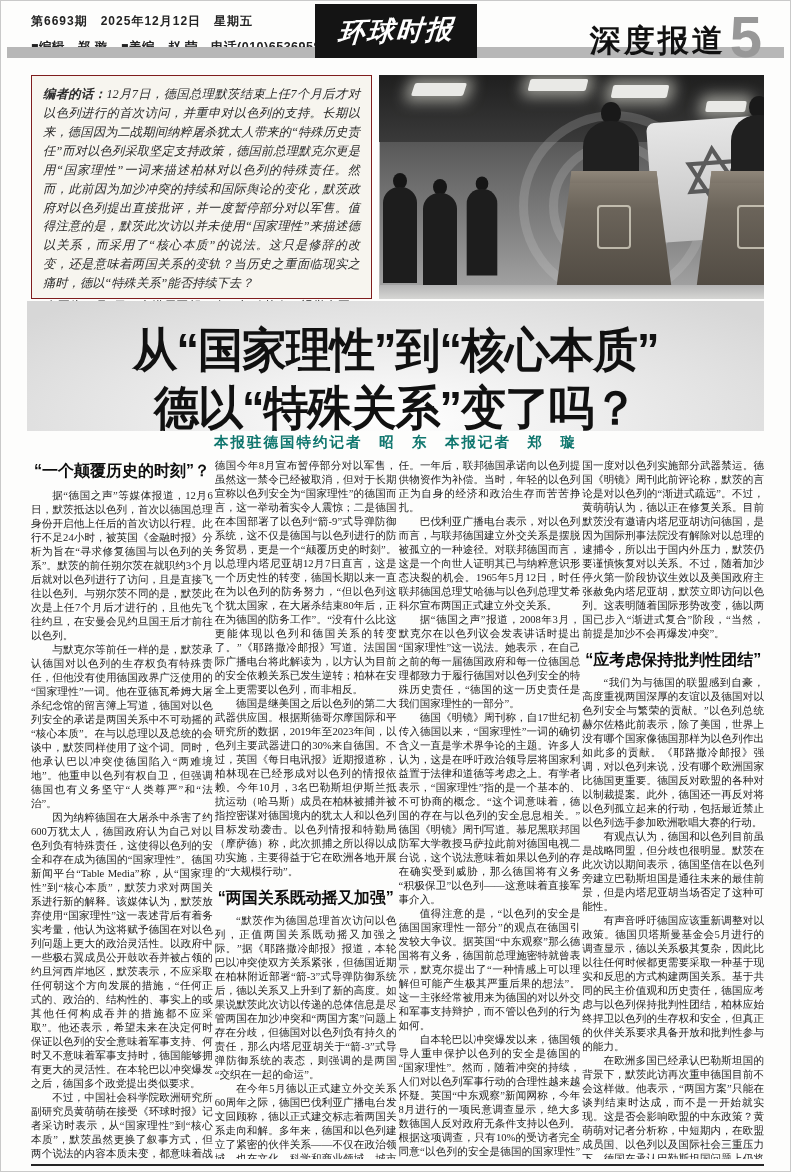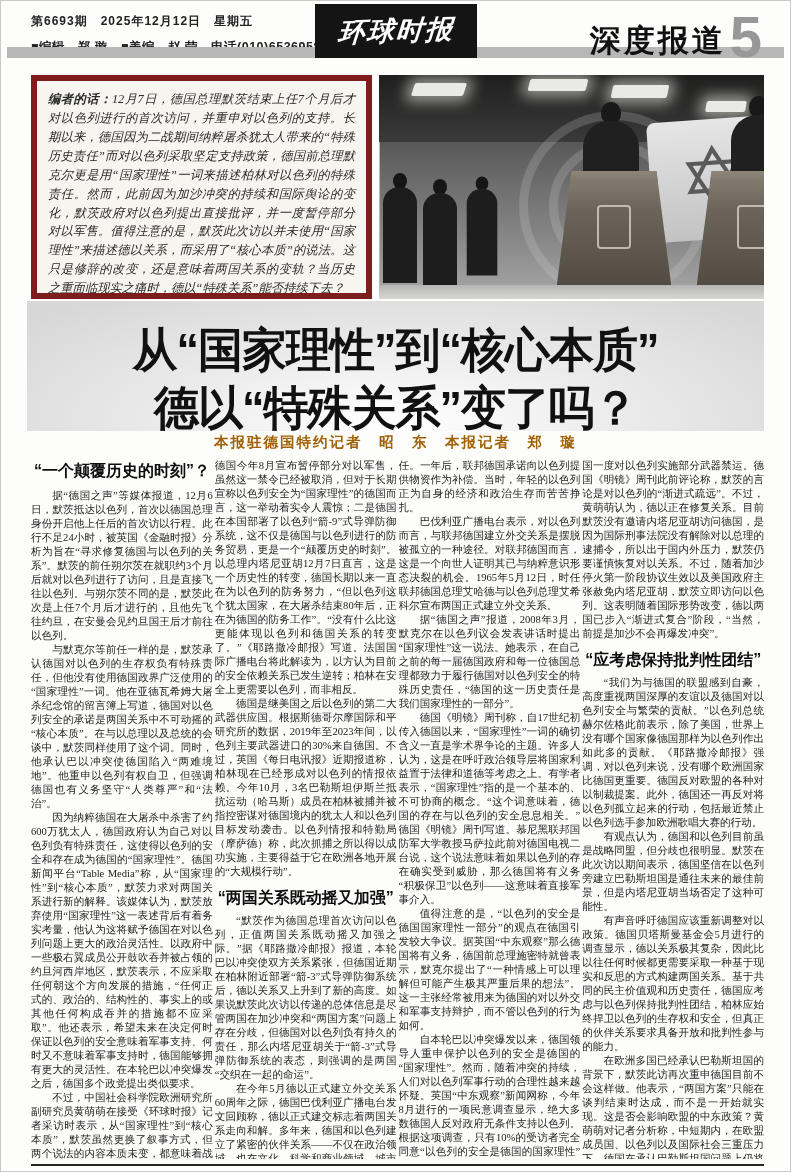--- a/index.html
+++ b/index.html
@@ -25,21 +25,21 @@
     letter-spacing:2px; font-family:"Liberation Serif", serif;
     transform:skewX(-6deg) rotate(-2deg);
   }
   .mast-right { position:absolute; right:0; top:0; display:flex; align-items:center; z-index:2; }
   .section-title { font-size:31px; font-weight:bold; letter-spacing:3px; color:#111; margin-top:8px; }
   .page-number { font-size:58px; font-weight:900; color:#989898; line-height:0.9; margin-left:4px;
     font-family:"Liberation Sans", sans-serif; }
   
   .lede-row { position:absolute; top:74px; left:30px; right:26px; height:224px; display:flex; gap:7px; }
   .editor-box {
-    width:341px; flex:0 0 341px; border:6px solid #7f1d1d; background:#f7f5ef;
+    width:341px; flex:0 0 341px; border:1px solid #7f1d1d; background:#f7f5ef;
     padding:9px 11px 6px; font-style:italic; font-size:12.3px; line-height:1.54;
     text-align:justify; color:#2a2a2a;
   }
   .editor-lead { font-weight:bold; font-style:italic; }
   .editor-caption { margin-top:4px; }
   .editor-credit { float:right; }
   .photo { position:relative; flex:1; background:linear-gradient(180deg,#2c2c2c 0%,#5d5d5d 34%,#8d8d8d 78%,#a8a8a8 100%); overflow:hidden; box-shadow:inset 0 0 0 1px #bbb; }
   .ceiling { position:absolute; top:0; left:0; right:0; height:30%;
     background:linear-gradient(180deg,#1f1f1f,#3a3a3a); }
   .light { position:absolute; background:#e9e9e6; border-radius:2px; box-shadow:0 0 14px 6px rgba(240,240,230,0.55); }
@@ -80,21 +80,21 @@
     position:absolute; top:300px; left:26px; right:26px; height:130px;
     background:radial-gradient(ellipse 65% 120% at 50% 92%, #ffffff 0%, #e8e8e8 55%, #d7d7d7 100%);
     text-align:center; padding-top:20px;
   }
   .headline-line {
     font-family:"Liberation Sans", sans-serif; font-weight:900; color:#111;
     font-size:45px; line-height:1.28; letter-spacing:-1px; transform:scaleY(1.04);
   }
   
   .byline { position:absolute; top:432px; left:0; width:100%; text-align:center;
-    font-size:14.5px; font-weight:bold; letter-spacing:2px; color:#a16207; }
+    font-size:14.5px; font-weight:bold; letter-spacing:2px; color:#0f766e; }
   
   .body-cols { position:absolute; top:458px; left:30px; right:26px; height:700px; display:flex; gap:2px; }
   .col { flex:1; font-size:10.6px; line-height:14px; text-align:justify; overflow:hidden; color:#222; }
   .col p { text-indent:2em; margin:0; }
   .col p.cont { text-indent:0; }
   .col h3.subhead {
     font-family:"Liberation Sans", sans-serif; font-size:16px; font-weight:bold;
     text-align:center; color:#0d0d0d; margin:9px 0 7px; letter-spacing:0; line-height:1.2;
   }
   .col h3.first { margin-top:2px; margin-bottom:9px; }

